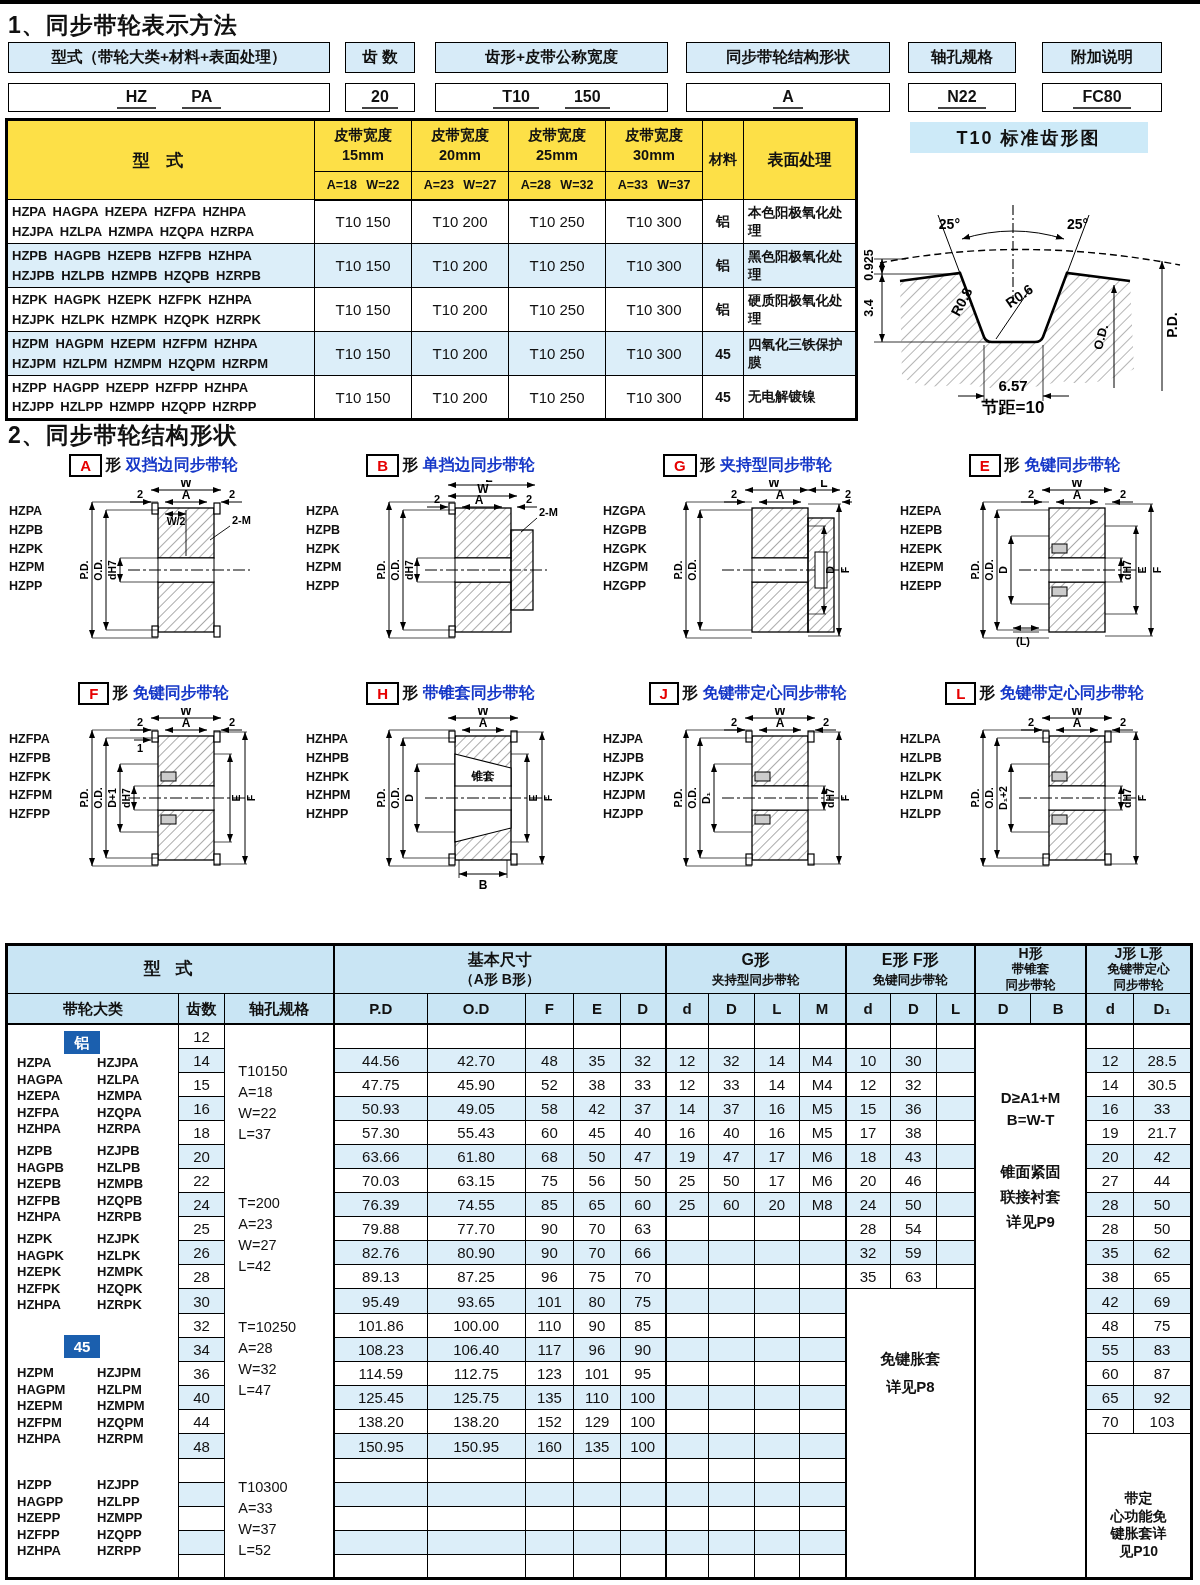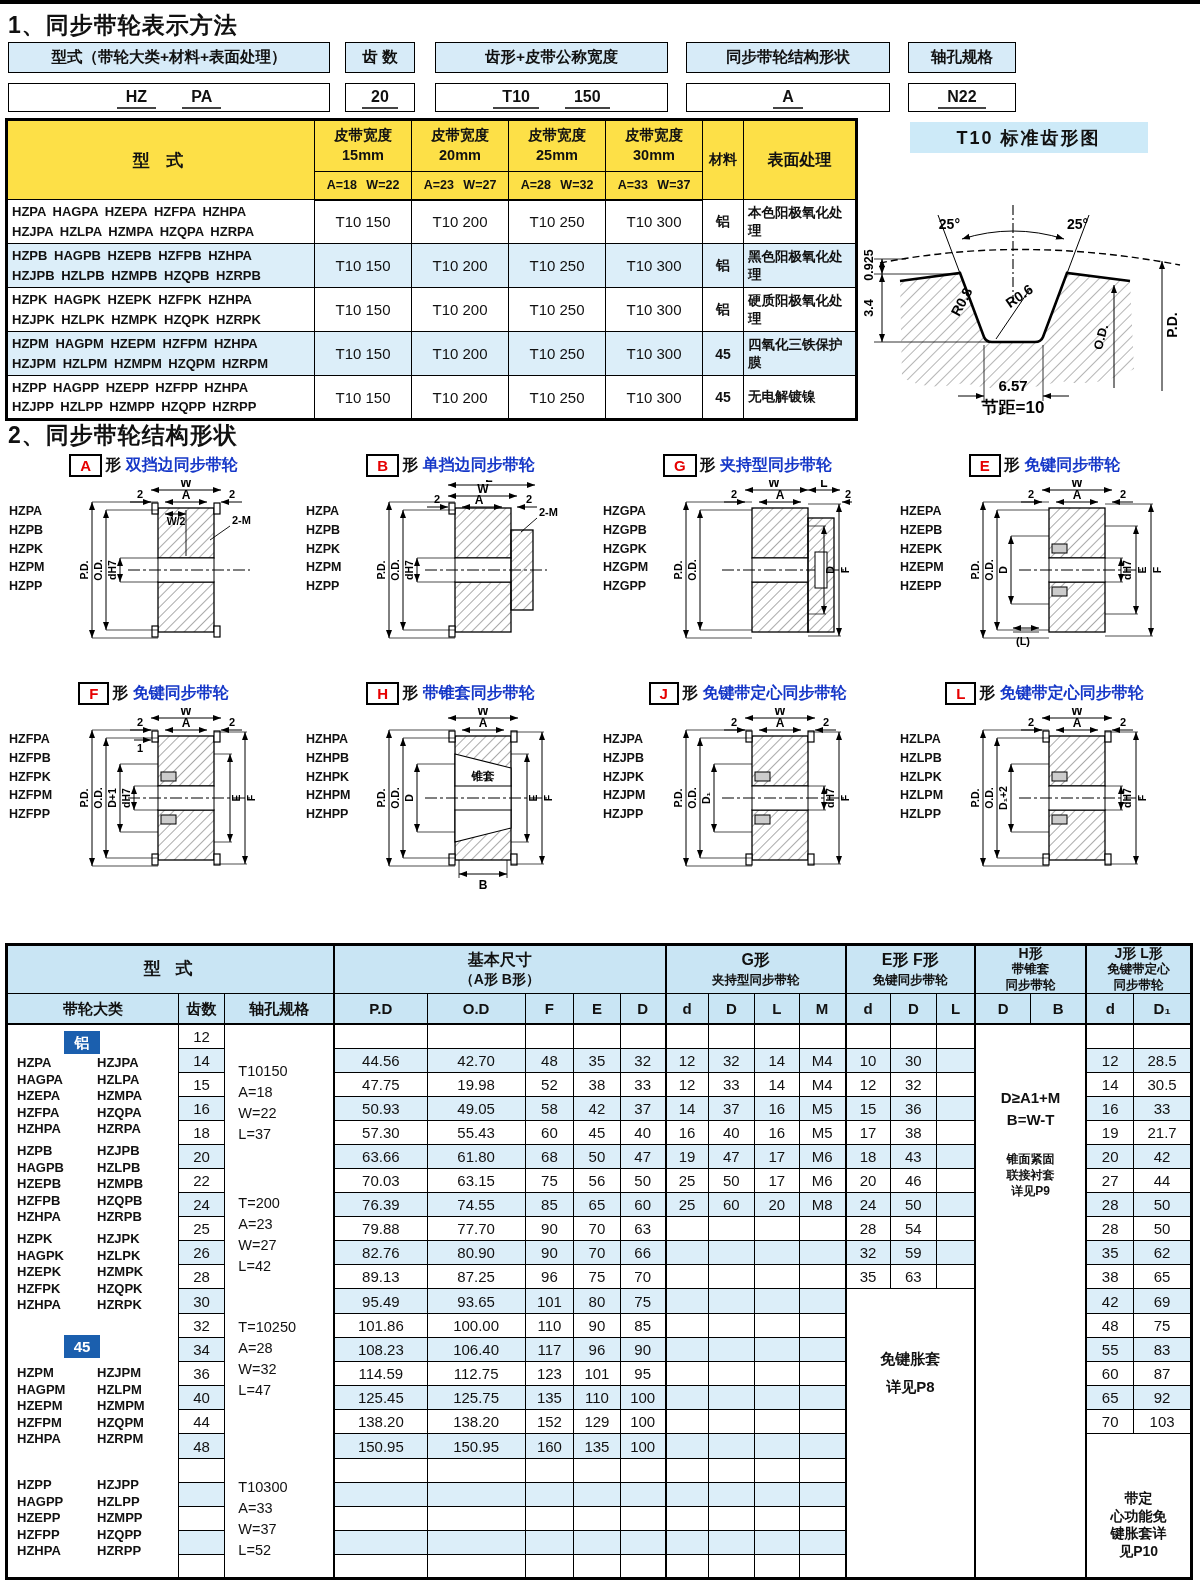--- a/index.html
+++ b/index.html
@@ -62,21 +62,21 @@
   .bt .vt { vertical-align:top; background:#fff; text-align:center; }
   .pulwrap, .wswrap { position:relative; height:552px; }
   .pbadge { position:absolute; left:56px; width:36px; height:23px; background:#1b5fae; color:#fff; font-weight:bold;
             font-size:15px; text-align:center; line-height:23px; }
   .pgroup { position:absolute; left:9px; right:2px; }
   .pline { display:flex; font-size:13px; font-weight:bold; line-height:16.5px; text-align:left; }
   .pline span:first-child { width:80px; }
   .wsblock { position:absolute; left:13px; font-size:14.5px; line-height:21px; text-align:left; }
   .hnwrap { margin-top:62px; font-weight:bold; }
   .hn1 { font-size:15px; line-height:22px; }
-  .hn2 { margin-top:20px; font-size:12px; line-height:16px; }
+  .hn2 { margin-top:28px; font-size:15px; line-height:25px; }
   .efnote { margin-top:56px; font-size:15px; font-weight:bold; line-height:28px; }
   .jlnote { margin-top:56px; font-size:14px; font-weight:bold; line-height:17.5px; }
   svg text { font-family:"Liberation Sans", sans-serif; }
 </style>
 </head>
 <body>
 
 <div class="topbar"></div>
 <div class="sec-title s1">1、同步带轮表示方法</div>
 <div id="specRow">
@@ -103,20 +103,26 @@
     <div class="sfield" style="width:204px;margin-right:18px">
       <div class="slabel">同步带轮结构形状</div>
       <div class="svalue">
         <span>A</span>
       </div>
     </div>
     <div class="sfield" style="width:108px;margin-right:26px">
       <div class="slabel">轴孔规格</div>
       <div class="svalue">
         <span>N22</span>
+      </div>
+    </div>
+    <div class="sfield" style="width:120px;margin-right:0px">
+      <div class="slabel">附加说明</div>
+      <div class="svalue">
+        <span>FC80</span>
       </div>
     </div>
   </div>
 <table id="table1" class="t1">
     <colgroup>
       <col style="width:308px">
       <col style="width:97px">
       <col style="width:97px">
       <col style="width:97px">
       <col style="width:97px">
@@ -855,21 +861,21 @@
         <td class="c sh">M4</td>
         <td class="c sh gb">10</td>
         <td class="c sh">30</td>
         <td class="c sh"></td>
         <td class="c sh gb">12</td>
         <td class="c sh">28.5</td>
       </tr>
       <tr>
         <td class="c">15</td>
         <td class="c gb">47.75</td>
-        <td class="c">19.98</td>
+        <td class="c">45.90</td>
         <td class="c">52</td>
         <td class="c">38</td>
         <td class="c">33</td>
         <td class="c gb">12</td>
         <td class="c">33</td>
         <td class="c">14</td>
         <td class="c">M4</td>
         <td class="c gb">12</td>
         <td class="c">32</td>
         <td class="c"></td>

